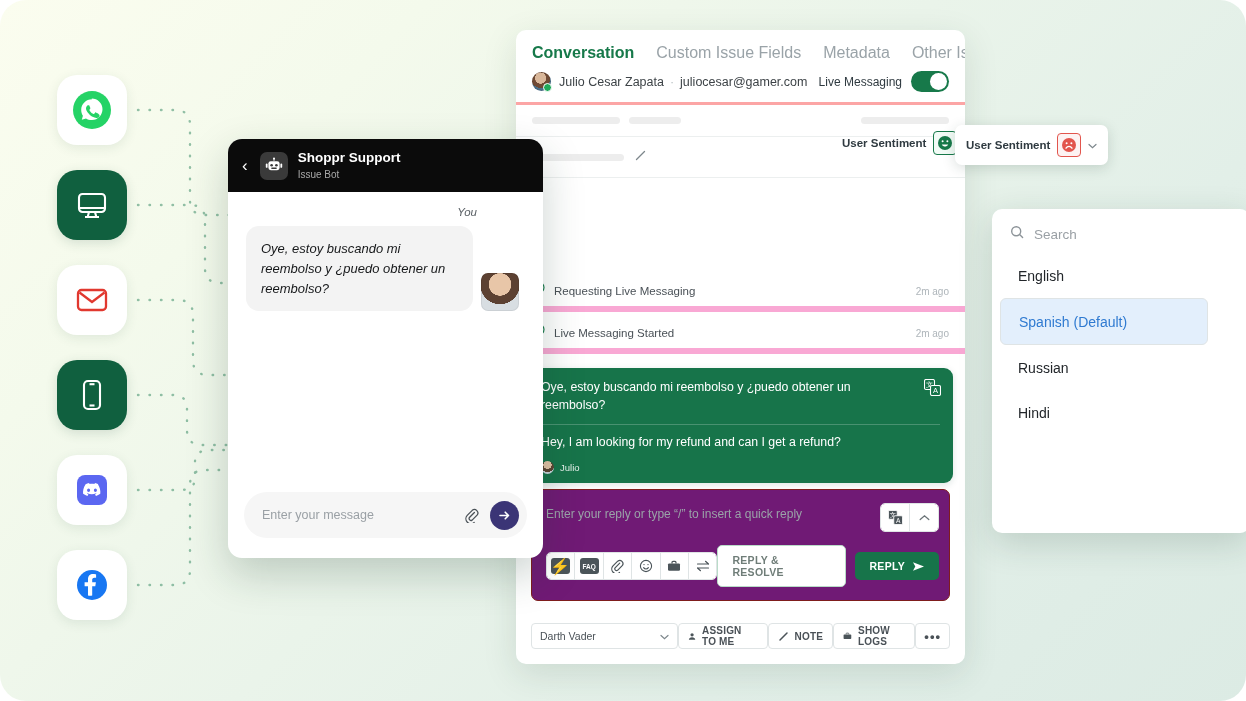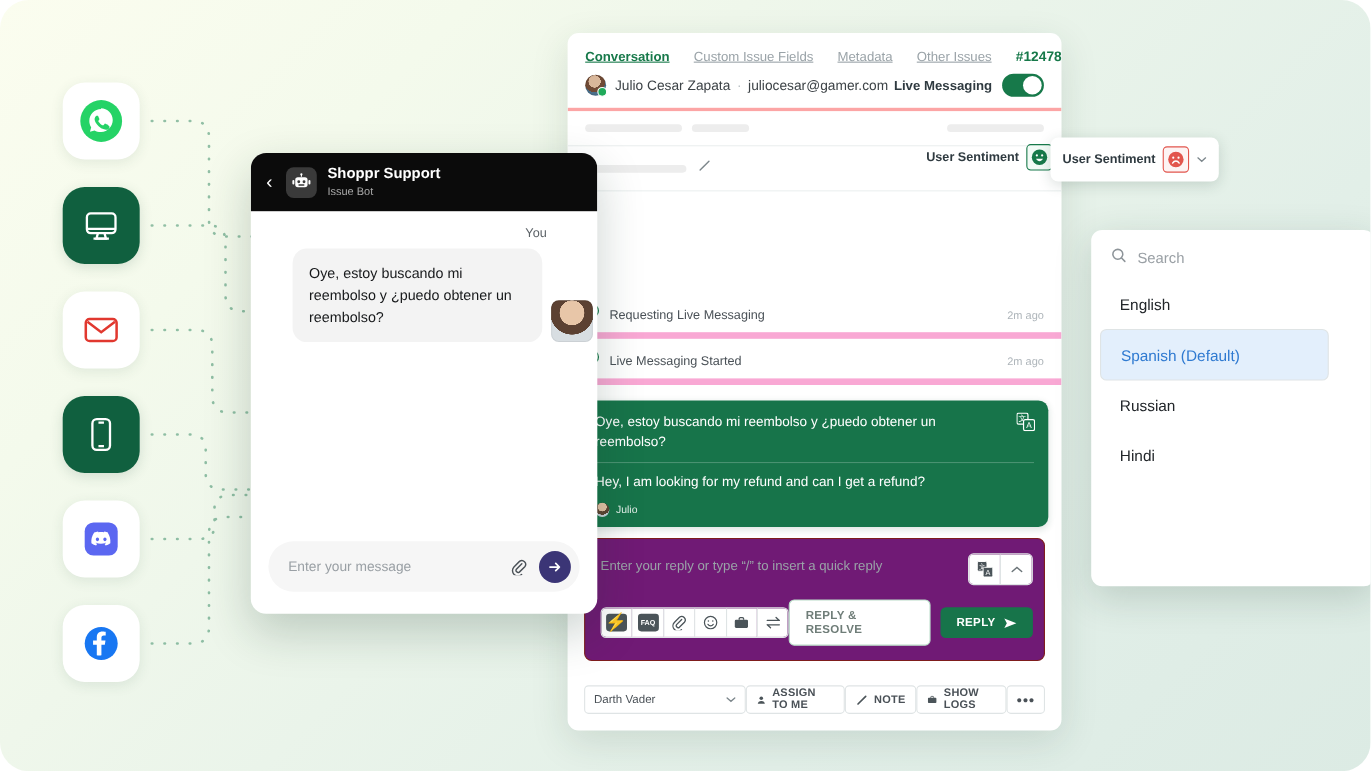--- a/index.html
+++ b/index.html
@@ -28,35 +28,35 @@
   .chip.green{background:#10603f;box-shadow:0 3px 12px rgba(40,80,60,.16);}
 
   
   .convo{
     position:absolute;left:516px;top:30px;width:449px;height:634px;
     background:#ffffff;border-radius:10px;
     box-shadow:0 10px 34px rgba(30,60,45,.13);
     overflow:hidden;
   }
   .tabs{display:flex;align-items:center;padding:14px 16px 0 16px;gap:22px;}
-  .tab{font-size:12px;color:#9aa3a8;white-space:nowrap;text-decoration:underline;}
+  .tab{font-size:16px;color:#9aa3a8;white-space:nowrap;}
   .tab.active{color:#17794a;font-weight:bold;}
   .ticket{margin-left:auto;font-size:12.5px;font-weight:bold;color:#17794a;}
 
   .userrow{display:flex;align-items:center;padding:9px 16px 10px 16px;border-bottom:3px solid #fca5a5;}
   .uavatar{
     width:19px;height:19px;border-radius:50%;margin-right:8px;position:relative;flex:none;
     background:radial-gradient(circle at 45% 32%,#d9b79a 0 33%,#6f4a35 34% 58%,#4a6f8a 59% 100%);
     box-shadow:inset 0 0 0 1px rgba(0,0,0,.07);
   }
   .udot{position:absolute;right:-1px;bottom:-1px;width:7px;height:7px;border-radius:50%;background:#1faa5a;border:1.5px solid #fff;}
   .uname{font-size:12.5px;color:#3d4347;}
   .usep{font-size:12.5px;color:#b9c0c4;margin:0 6px;}
   .umail{font-size:12.5px;color:#3d4347;}
-  .lm-label{margin-left:auto;font-size:12px;font-weight:bold;color:#2f3a40;margin-right:9px;}
+  .lm-label{margin-left:auto;font-size:12px;font-weight:normal;color:#2f3a40;margin-right:9px;}
   .toggle{width:38px;height:21px;border-radius:11px;background:#17794a;position:relative;flex:none;}
   .toggle i{position:absolute;right:2px;top:2px;width:17px;height:17px;border-radius:50%;background:#fff;}
 
   .skelrow{display:flex;align-items:center;padding:12px 16px;border-bottom:1px solid #ecefef;gap:9px;}
   .sk{height:7px;border-radius:4px;background:#ededed;}
   .skrow2{display:flex;align-items:center;padding:11px 16px 11px 16px;border-bottom:1px solid #ecefef;gap:10px;}
   .pencil{color:#7d878c;}
 
   .eventrow{display:flex;align-items:flex-end;padding:9px 16px;border-bottom:6px solid #f9a8d4;}
   .ev-ico{margin-right:9px;flex:none;}
@@ -135,21 +135,21 @@
   .widget{
     position:absolute;left:228px;top:139px;width:315px;height:419px;
     background:#fff;border-radius:14px;overflow:hidden;
     box-shadow:0 16px 42px rgba(25,55,42,.22);z-index:9;
   }
   .w-head{background:#0b0b0b;height:53px;display:flex;align-items:center;padding:0 14px;}
   .w-back{color:#fff;font-size:17px;margin-right:12px;}
   .w-bot{width:28px;height:28px;border-radius:7px;background:#3a3a3a;display:flex;align-items:center;justify-content:center;margin-right:10px;flex:none;}
   .w-title{color:#fff;font-size:13.5px;font-weight:bold;line-height:1.2;}
   .w-sub{color:#a9a9a9;font-size:10px;line-height:1.3;margin-top:1px;}
-  .w-body{padding:14px 4px 0 16px;}
+  .w-body{padding:14px 24px 0 16px;font-style:italic;}
   .w-you{text-align:right;font-size:11.5px;color:#5b6166;padding-right:42px;margin-bottom:8px;}
   .w-msgrow{display:flex;align-items:flex-end;justify-content:flex-end;gap:8px;}
   .w-bubble{
     background:#f3f3f3;border-radius:13px;padding:13px 15px;max-width:197px;
     font-size:13px;line-height:1.52;color:#16181a;
   }
   .w-av{
     width:38px;height:38px;border-radius:7px;flex:none;
     background:radial-gradient(circle at 50% 30%,#e8c6a8 0 34%,#5c4132 35% 60%,#d8dee2 61% 100%);
     box-shadow:inset 0 0 0 1px rgba(0,0,0,.06);

